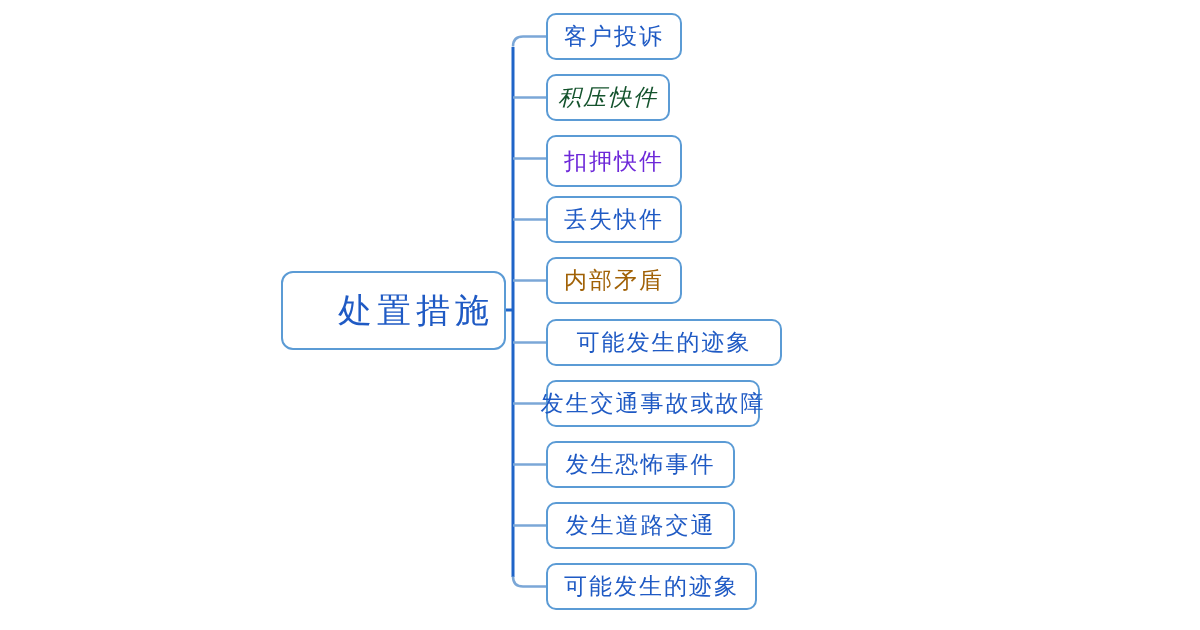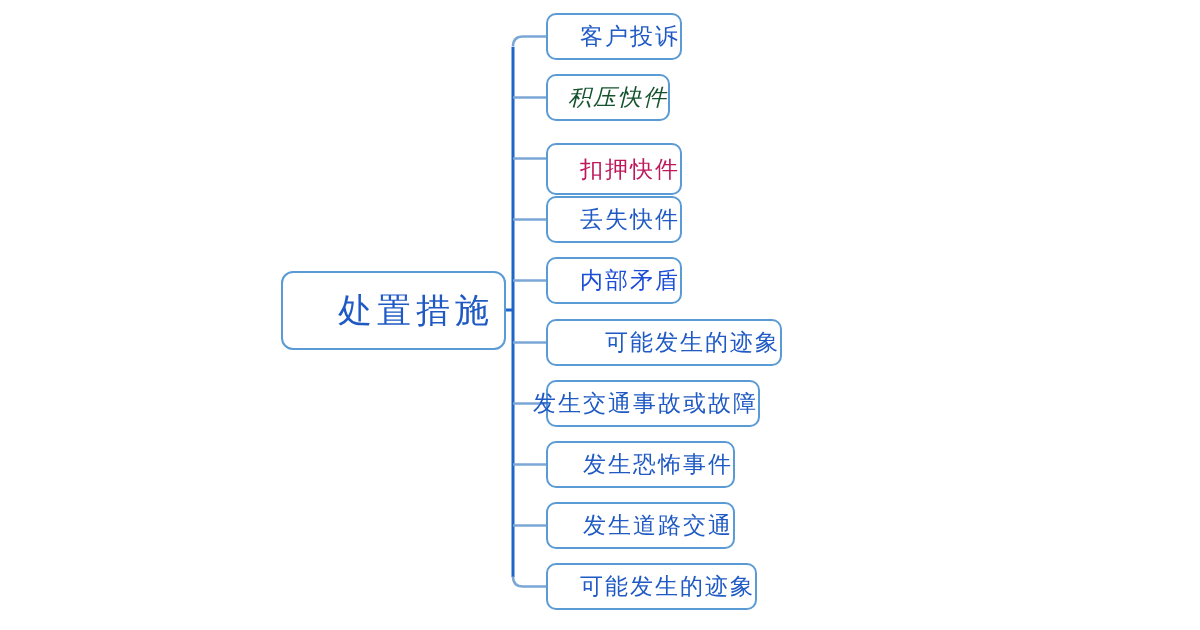--- a/index.html
+++ b/index.html
@@ -38,21 +38,20 @@
   }
   .node.root {
     border-radius: 12px;
     font-size: 34px;
     letter-spacing: 5px;
     padding-left: 45px;
   }
   .node.branch {
     font-size: 23px;
     letter-spacing: 2px;
-    justify-content: flex-end;
   }
 </style>
 </head>
 <body>
 
 <div id="canvas">
 
   <svg id="connectors" viewBox="0 0 1200 630" xmlns="http://www.w3.org/2000/svg">
       <path d="M 506 310 L 513 310" fill="none" stroke="#1f64c8" stroke-width="3" stroke-linecap="butt"></path>
       <path d="M 513 47 L 513 577" fill="none" stroke="#1f64c8" stroke-width="3" stroke-linecap="butt"></path>
@@ -72,27 +71,27 @@
     <span>处置措施</span>
   </div>
 
   <div id="branch-layer">
       <div class="node branch" style="left: 546px; top: 13px; width: 136px; height: 47px; border-color: rgb(91, 155, 213); color: rgb(31, 90, 196);">
         <span>客户投诉</span>
       </div>
       <div class="node branch" style="left: 546px; top: 74px; width: 124px; height: 47px; border-color: rgb(91, 155, 213); color: #14532d; font-style: italic;">
         <span>积压快件</span>
       </div>
-      <div class="node branch" style="left: 546px; top: 135px; width: 136px; height: 52px; border-color: rgb(91, 155, 213); color: #be185d; margin-top: 8px;">
+      <div class="node branch" style="left: 546px; top: 135px; width: 136px; height: 52px; border-color: rgb(91, 155, 213); color: #6d28d9;">
         <span>扣押快件</span>
       </div>
       <div class="node branch" style="left: 546px; top: 196px; width: 136px; height: 47px; border-color: rgb(91, 155, 213); color: rgb(31, 90, 196);">
         <span>丢失快件</span>
       </div>
-      <div class="node branch" style="left: 546px; top: 257px; width: 136px; height: 47px; border-color: rgb(91, 155, 213); color: #1d4ed8;">
+      <div class="node branch" style="left: 546px; top: 257px; width: 136px; height: 47px; border-color: rgb(91, 155, 213); color: #a16207;">
         <span>内部矛盾</span>
       </div>
       <div class="node branch" style="left: 546px; top: 319px; width: 236px; height: 47px; border-color: rgb(91, 155, 213); color: rgb(31, 90, 196);">
         <span>可能发生的迹象</span>
       </div>
       <div class="node branch" style="left: 546px; top: 380px; width: 214px; height: 47px; border-color: rgb(91, 155, 213); color: rgb(31, 90, 196);">
         <span>发生交通事故或故障</span>
       </div>
       <div class="node branch" style="left: 546px; top: 441px; width: 189px; height: 47px; border-color: rgb(91, 155, 213); color: rgb(31, 90, 196);">
         <span>发生恐怖事件</span>

